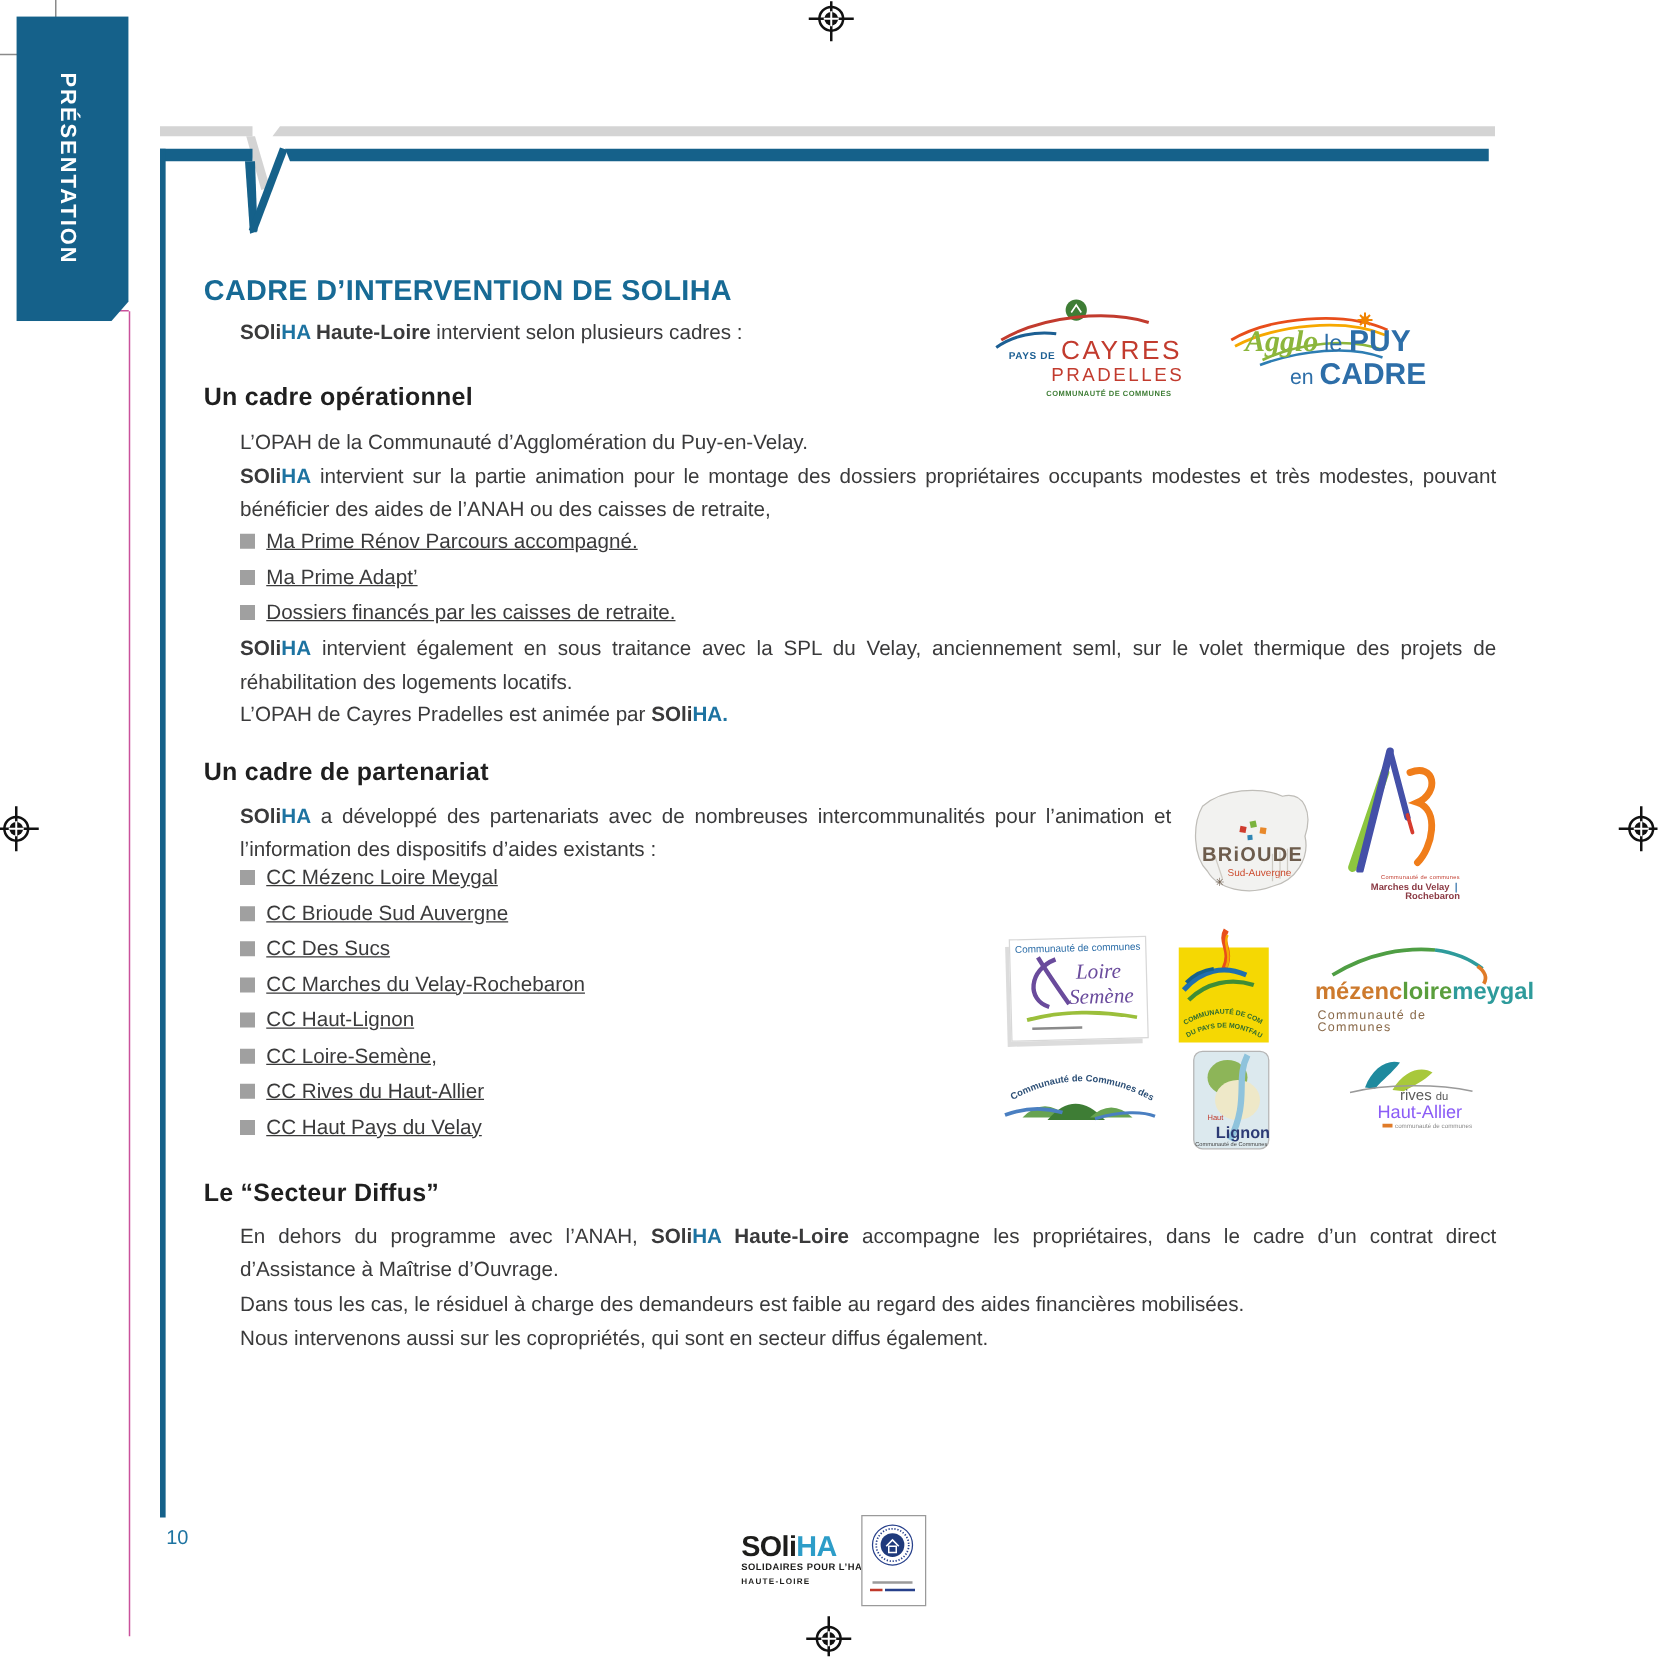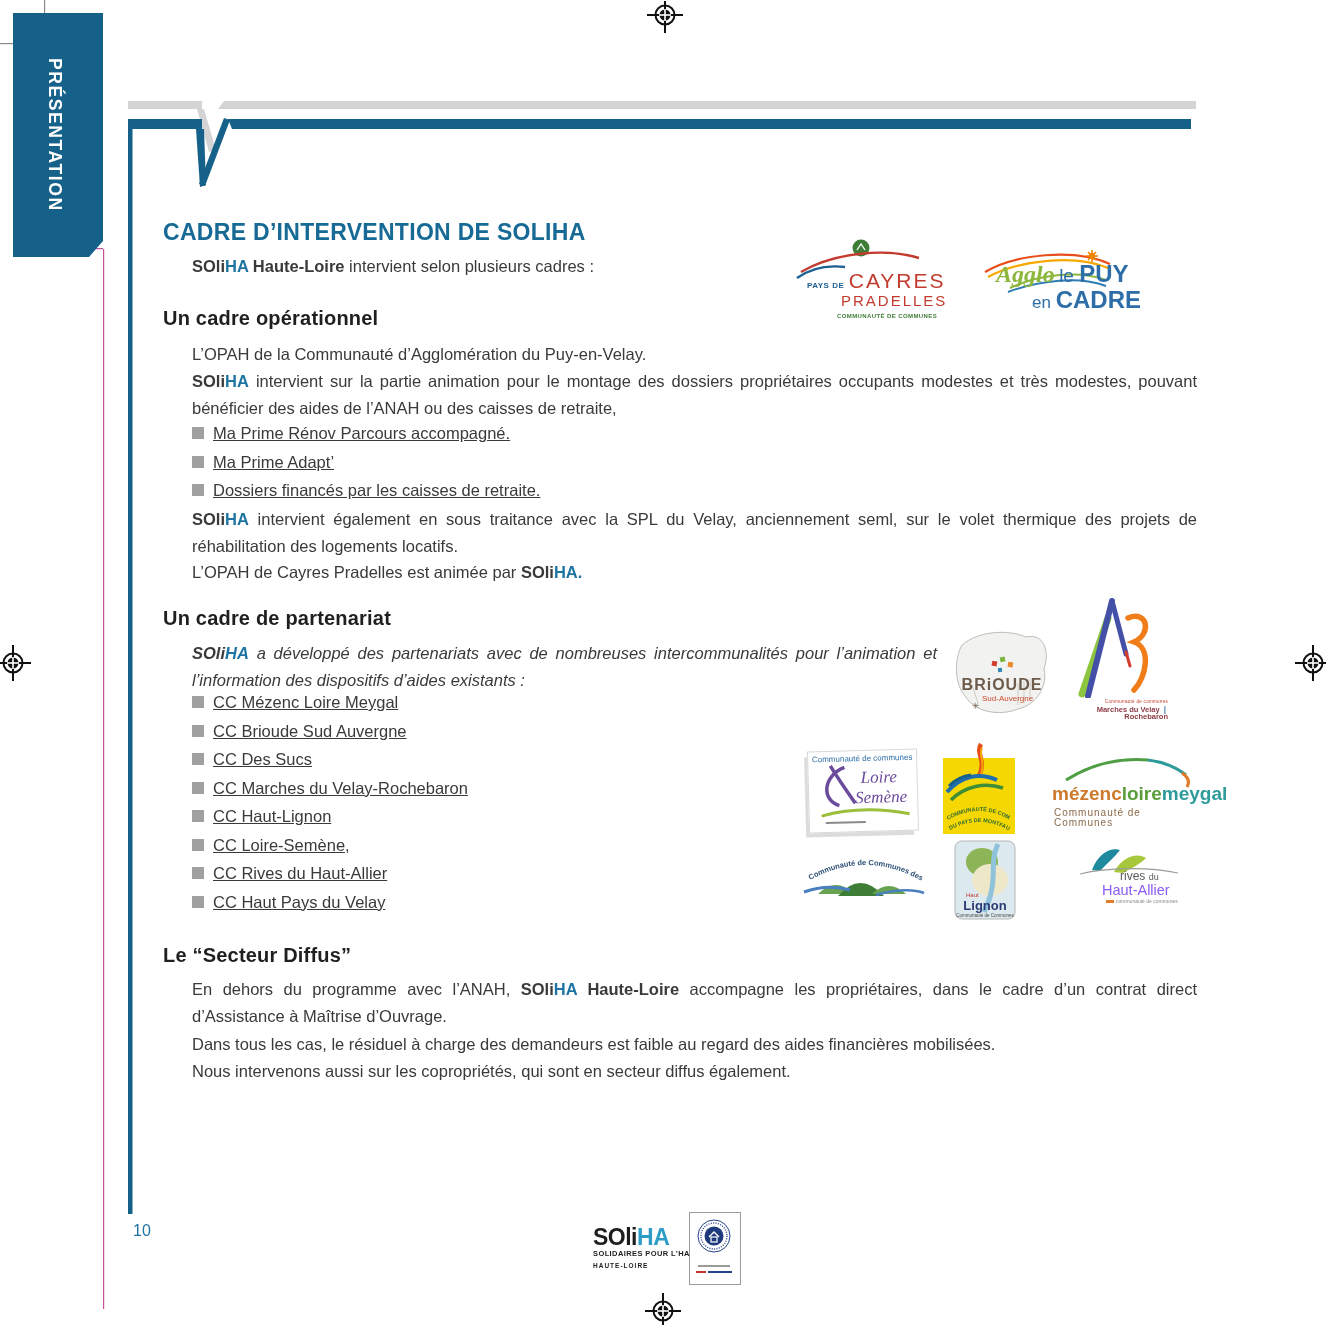--- a/index.html
+++ b/index.html
@@ -17,21 +17,21 @@
 
   
   .crop{position:absolute;}
 
   
   .doc-title{position:absolute;left:163px;top:219px;font-size:23px;font-weight:700;
      color:#176a95;letter-spacing:.3px;}
   .h2{position:absolute;left:163px;font-size:20px;font-weight:700;color:#1f1f1f;letter-spacing:.2px;}
   .para{position:absolute;left:192px;width:1005px;font-size:16.5px;line-height:26.5px;
      color:#3a3a3b;text-align:justify;}
-  .para.narrow{width:745px;font-style:italic;}
+  .para.narrow{width:745px;}
   .blist{position:absolute;left:192px;}
   .brow{display:flex;align-items:flex-start;height:26px;margin-bottom:2.5px;}
   .sq{width:12px;height:12px;background:#a0a0a0;margin:6px 9px 0 0;flex:none;}
   .btxt{font-size:16.5px;line-height:25px;color:#3a3a3b;white-space:nowrap;text-decoration:underline;}
   .pagenum{position:absolute;left:133px;top:1222px;font-size:16px;color:#1d73a1;}
 
   
   .logo{position:absolute;}
   .logo span, .logo div{line-height:1;}
 
@@ -65,21 +65,21 @@
   .ls-loire{position:absolute;left:52px;top:18px;font-size:17px;font-style:italic;color:#6a4b9c;
      font-family:"Liberation Serif",serif;}
   .ls-semene{position:absolute;left:46px;top:38px;font-size:17px;font-style:italic;color:#6a4b9c;
      font-family:"Liberation Serif",serif;}
   .ls-micro{position:absolute;left:16px;top:70px;width:40px;height:1.5px;background:#8a8a8a;}
 
   .mez-text{position:absolute;left:2px;top:34px;white-space:nowrap;font-weight:700;font-size:19px;}
   .mez-sub{position:absolute;left:4px;top:58px;font-size:10px;color:#8a6a4a;letter-spacing:1px;}
 
   .lignon-haut{position:absolute;left:12px;top:52px;font-size:6px;color:#c0392b;}
-  .lignon-name{position:absolute;left:0;top:59px;width:62px;text-align:center;font-size:13px;
+  .lignon-name{position:absolute;left:0;top:59px;width:62px;text-align:right;font-size:13px;
      font-weight:700;color:#2c3a74;}
   .lignon-sub{position:absolute;left:0;top:74px;width:62px;text-align:center;font-size:4.5px;color:#444;}
 
   .rives-l1{position:absolute;left:42px;top:28px;font-size:12px;color:#5a5a5a;}
   .rives-du{font-size:9px;}
   .rives-l2{position:absolute;left:24px;top:41px;font-size:14.5px;color:#8b5cf6;}
   .rives-sub{position:absolute;left:28px;top:57px;font-size:5px;color:#8a8a8a;white-space:nowrap;}
   .rives-dash{display:inline-block;width:8px;height:3px;background:#e07b28;margin-right:2px;}
 
   .soliha-brand{position:absolute;left:0;top:0;font-size:23px;font-weight:700;letter-spacing:-.5px;color:#1d1d1b;}

